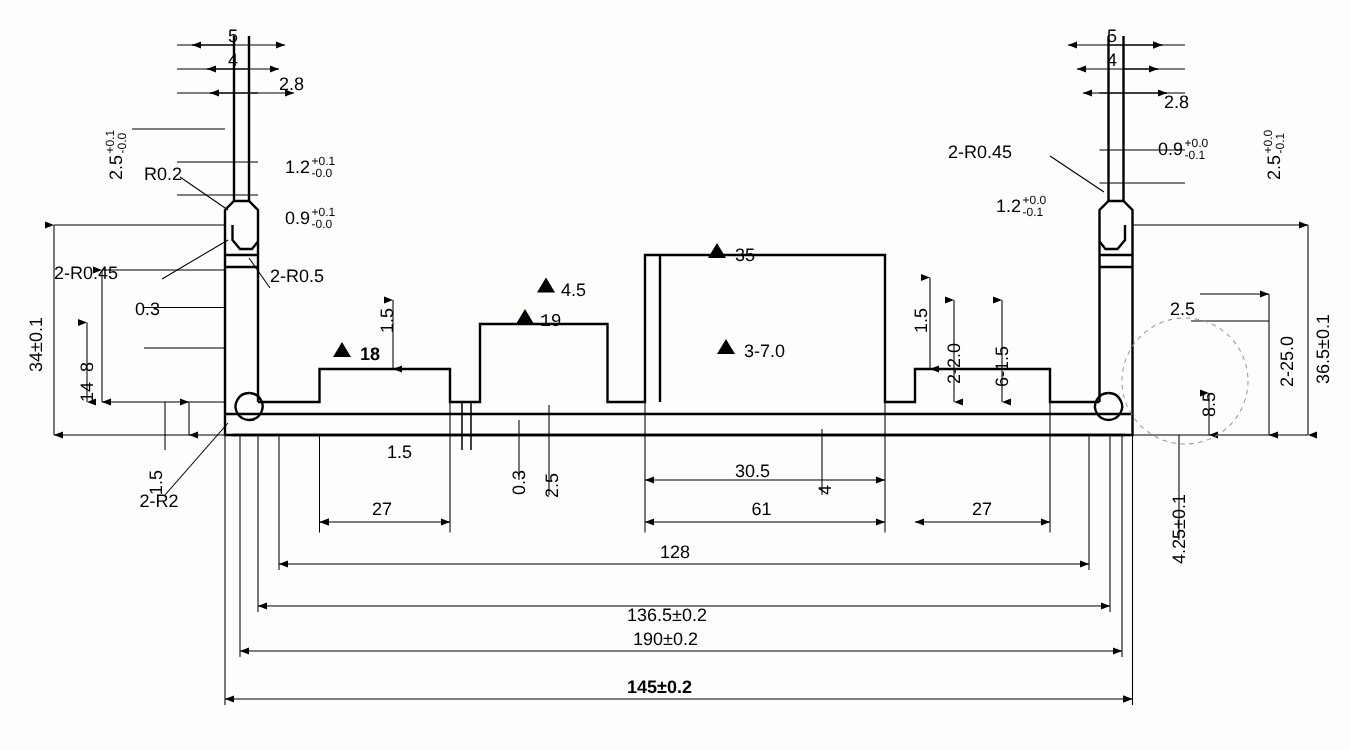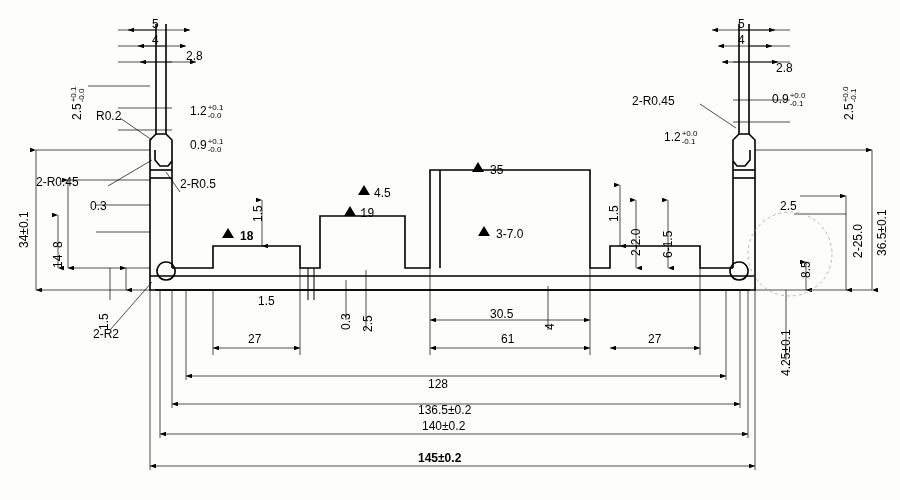--- a/index.html
+++ b/index.html
@@ -270,25 +270,25 @@
 
   <div class="dim-label" style="left:258px; top:295px;">1.5</div>
   <div class="dim-label vert" style="left:340px; top:330px; transform: rotate(-90deg);">0.3</div>
   <div class="dim-label vert" style="left:362px; top:332px; transform: rotate(-90deg);">2.5</div>
   <div class="dim-label" style="left:490px; top:308px;">30.5</div>
   <div class="dim-label vert" style="left:544px; top:330px; transform: rotate(-90deg);">4</div>
 
   <div class="dim-label" style="left:248px; top:333px;">27</div>
   <div class="dim-label" style="left:501px; top:333px;">61</div>
   <div class="dim-label" style="left:648px; top:333px;">27</div>
-  <div class="dim-label" style="left:428px; top:362px;margin-top:16px;">128</div>
+  <div class="dim-label" style="left:440px; top:362px;">128</div>
 
   <div class="dim-label" style="left:418px; top:375px;margin-top:29px;">
     <span>136.5</span><span>±0.2</span>
   </div>
   <div class="dim-label" style="left:422px; top:420px;">
-    <span>140</span><span>±0.2</span>
+    <span>190</span><span>±0.2</span>
   </div>
   <div class="dim-label" style="left:418px; top:452px;font-weight:bold;">
     <span>145</span><span>±0.2</span>
   </div>
 
 </div>
 
 </body></html>

